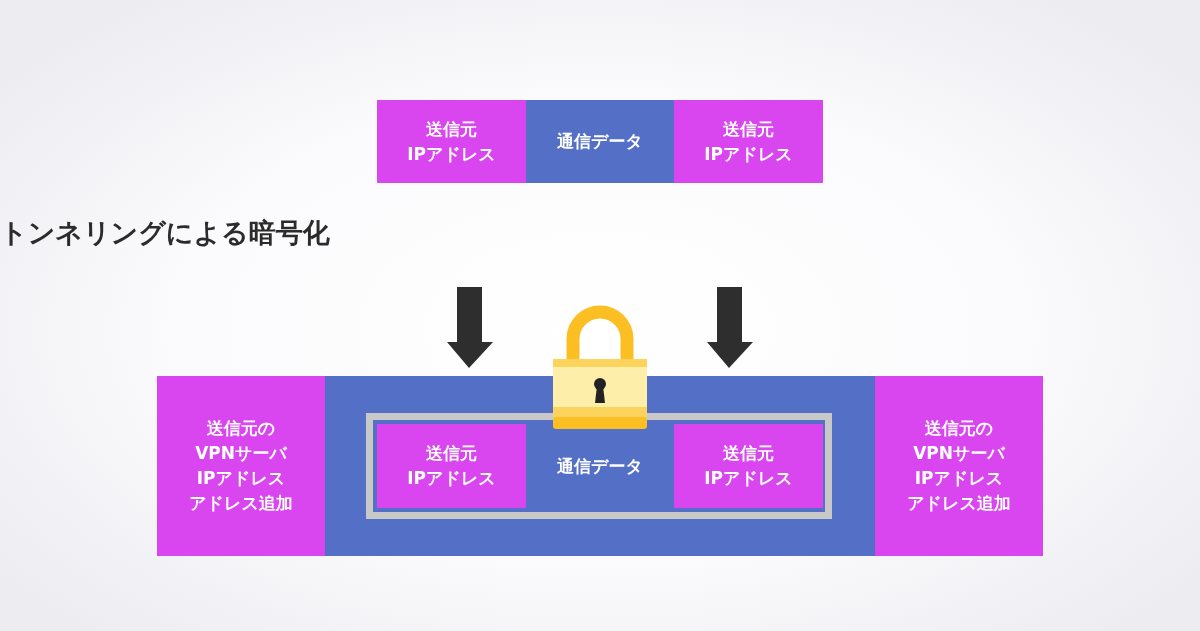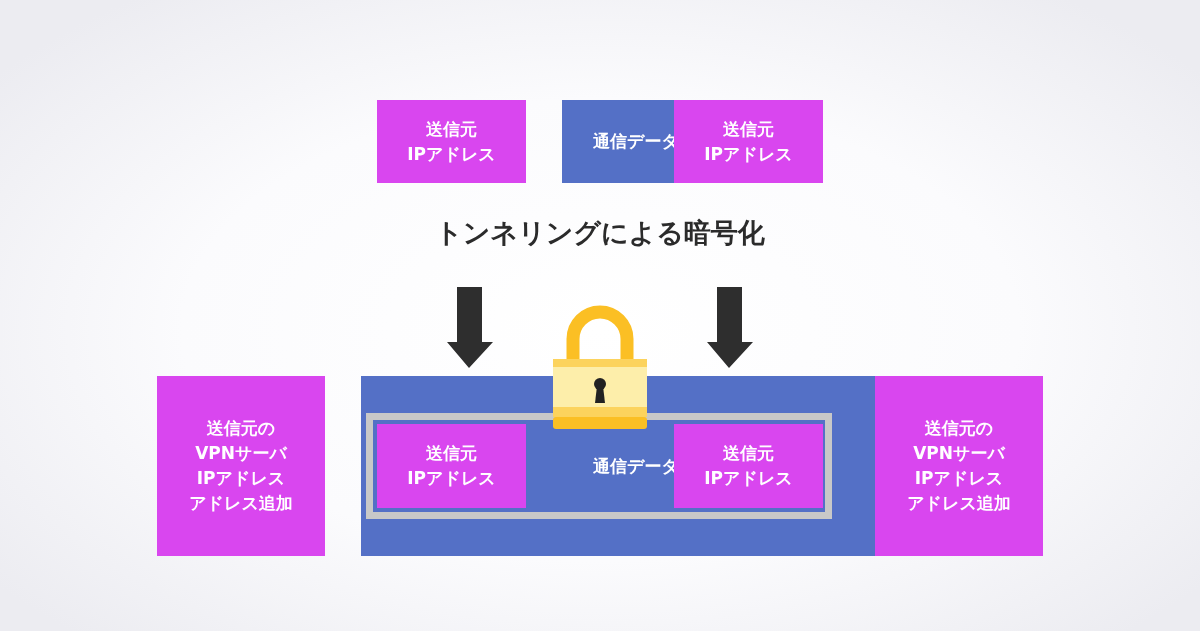--- a/index.html
+++ b/index.html
@@ -7,23 +7,23 @@
       width: 1200px; height: 631px; position: relative; overflow: hidden;
       background: radial-gradient(ellipse 760px 420px at 600px 330px, #ffffff 0%, #fbfbfd 55%, #ececf1 100%);
       font-family: "DejaVu Sans", "Liberation Sans", sans-serif;
     }
     .box {
       position: absolute; display: flex; align-items: center; justify-content: center;
       text-align: center; color: #ffffff; font-weight: bold; font-size: 17px; line-height: 25px;
       white-space: pre-line; box-sizing: border-box;
     }
     .teal { background: #d946ef; }
-    .blue { background: #5470c6; margin-left: 36px; }
+    .blue { background: #5470c6; }
     .title {
-      position: absolute; left: 0; width: 1200px; top: 215px; text-align: center;
+      position: absolute; left: 0; width: 1200px; top: 215px; text-align: left;
       font-size: 27px; font-weight: bold; color: #2b2b2b; letter-spacing: 0px;
     }
     .outer-frame {
       position: absolute; left: 366px; top: 413px; width: 466px; height: 106px;
       box-sizing: border-box; border: 7px solid #c8c8c8;
     }
     .arrow { position: absolute; }
     .lock { position: absolute; left: 551px; top: 301px; }
   </style>
 </head>

